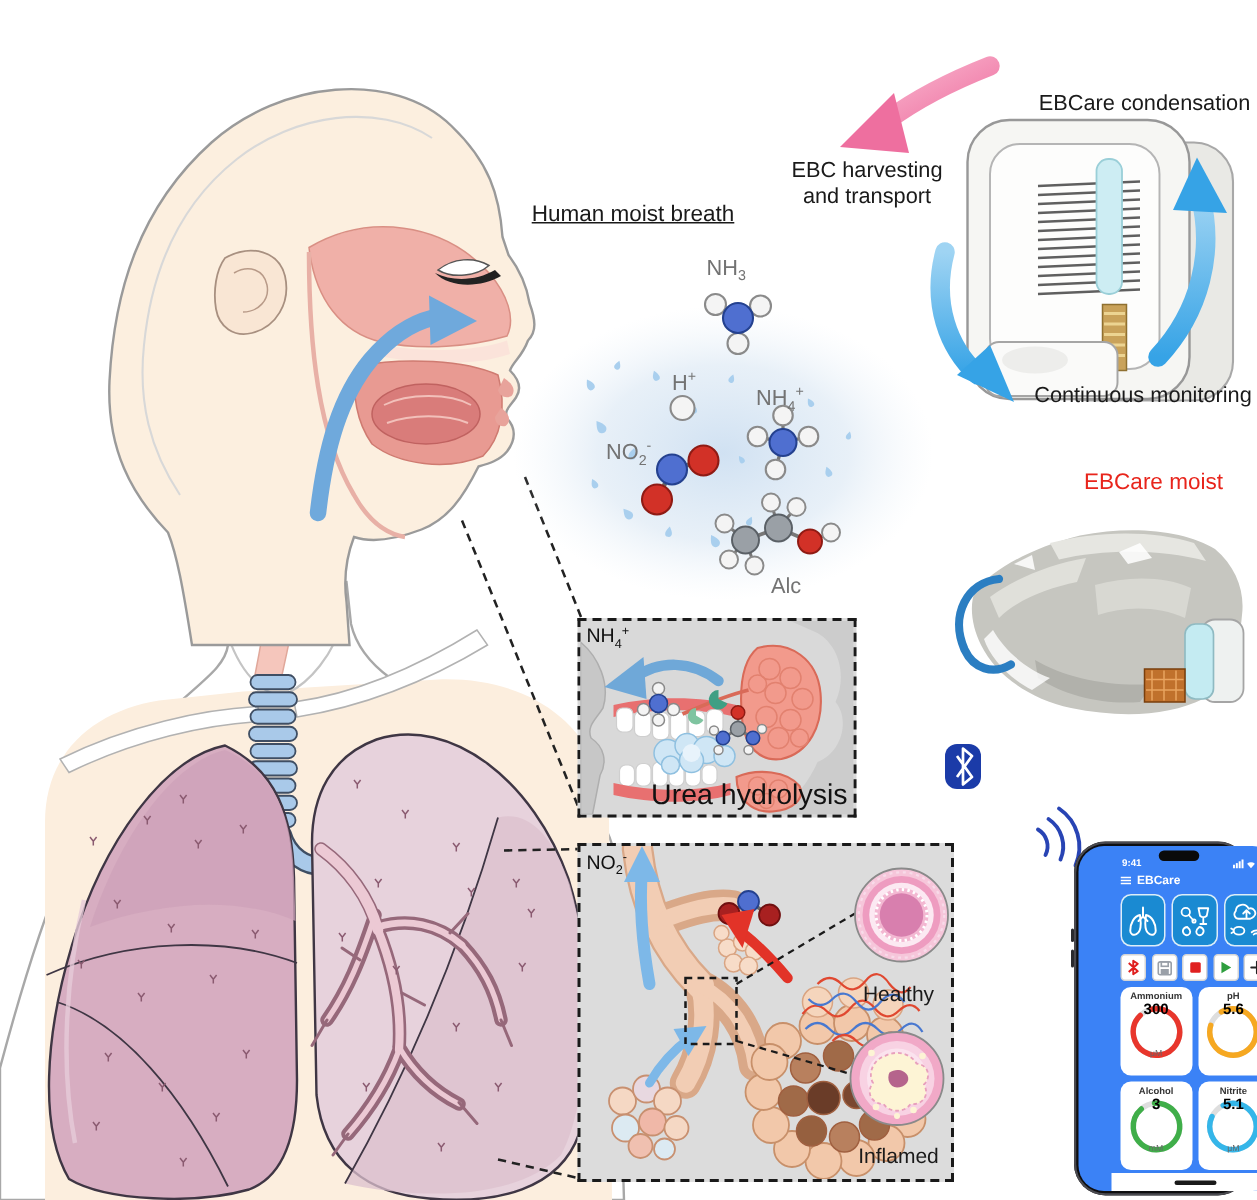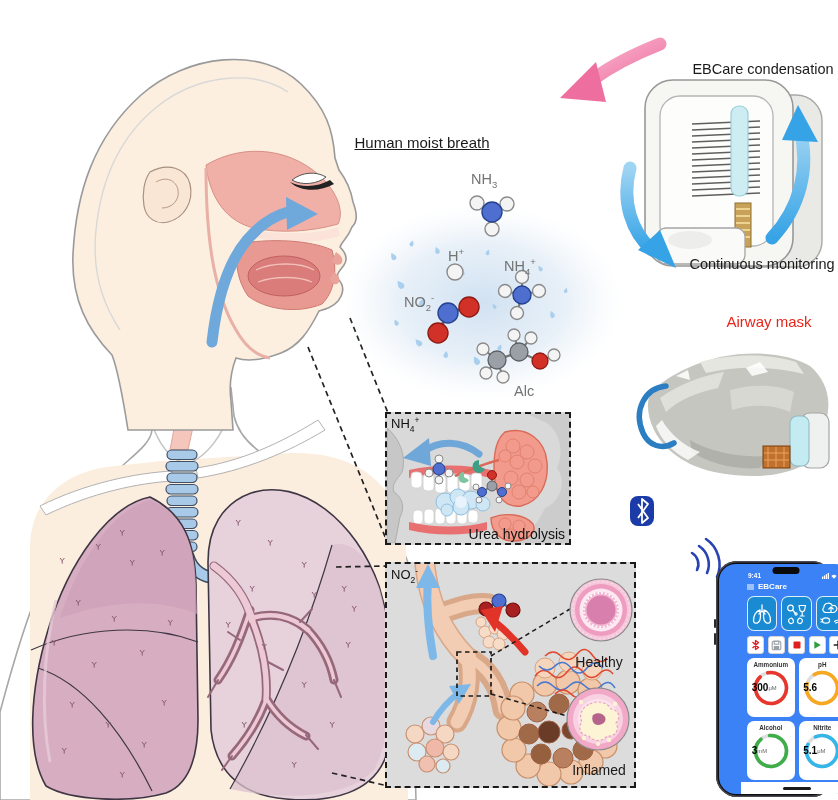--- a/index.html
+++ b/index.html
@@ -31,22 +31,22 @@
         border-radius:7px;display:flex;align-items:center;justify-content:center;}
   .controls{display:flex;gap:3.5px;padding:4px 6px 1px;}
   .ctrl{flex:1;height:16px;background:#fff;border:1px solid #d5d5d5;border-radius:3px;
         display:flex;align-items:center;justify-content:center;}
   .gauges{flex:1;display:grid;grid-template-columns:1fr 1fr;gap:4px;padding:3px 6px 2px;}
   .card{background:#fff;border-radius:7px;display:flex;flex-direction:column;align-items:center;
         padding:3px 2px 1px;}
   .glabel{font-size:6.3px;color:#333;font-weight:bold;}
   .ring{position:relative;width:38px;height:38px;margin-top:1px;}
   .ring svg{position:absolute;left:0;top:0;}
-  .ring .val{position:absolute;left:0;top:0;width:100%;height:100%;display:flex;flex-direction:row;
-             align-items:center;justify-content:flex-start;line-height:1;}
+  .ring .val{position:absolute;left:0;top:0;width:100%;height:100%;display:flex;flex-direction:column;
+             align-items:center;justify-content:space-between;line-height:1;}
   .ring .num{font-size:10px;font-weight:bold;color:#000;}
   .ring .unit{font-size:5.8px;color:#666;margin-top:1px;}
   .homebar{height:12px;background:#fff;display:flex;align-items:center;justify-content:center;}
   .hpill{width:28px;height:3px;background:#1a1a1a;border-radius:2px;}
 </style>
 </head>
 <body>
 
 <div id="stage">
 
@@ -327,22 +327,26 @@
   </g>
   <g fill="none" stroke="#2844b4" stroke-width="2.6" stroke-linecap="round">
     <path d="M692,553 A13,13 0 0 1 697,570"></path>
     <path d="M699,546 A22,22 0 0 1 707,573"></path>
     <path d="M706,539 A31,31 0 0 1 717,577"></path>
   </g>
 </svg>
 
 <div class="figlabel" style="left:350px;top:134px;width:144px;font-size:15px;text-decoration:underline;"><span>Human moist breath</span></div>
 <div class="figlabel" style="left:688px;top:61px;width:150px;"><span>EBCare condensation</span></div>
+<div class="figlabel" style="left:506px;top:106px;width:144px;">
+  <div>EBC harvesting</div>
+  <div>and transport</div>
+</div>
 <div class="figlabel" style="left:686px;top:256px;width:152px;"><span>Continuous monitoring</span></div>
-<div class="figlabel" style="left:712px;top:313px;width:114px;font-size:15px;color:#e8251c;"><span>Airway mask</span></div>
+<div class="figlabel" style="left:712px;top:313px;width:114px;font-size:15px;color:#e8251c;"><span>EBCare moist</span></div>
 
 <div class="mol-label" style="left:471px;top:171px;"><span>NH</span><sub>3</sub></div>
 <div class="mol-label" style="left:448px;top:246px;"><span>H</span><sup>+</sup></div>
 <div class="mol-label" style="left:504px;top:256px;"><span>NH</span><sub>4</sub><sup>+</sup></div>
 <div class="mol-label" style="left:404px;top:292px;"><span>NO</span><sub>2</sub><sup>-</sup></div>
 <div class="mol-label" style="left:514px;top:383px;"><span>Alc</span></div>
 
 <div class="inset" style="left:385px;top:412px;width:186px;height:133px;">
   <svg width="182" height="129" viewBox="0 0 182 129" style="position:absolute;left:0;top:0;">
     <path d="M158,8 C172,16 178,36 170,54 C180,66 174,88 158,94 C150,112 138,124 122,129 L182,129 L182,0 L140,0 Z" fill="#cccccc"></path>
@@ -423,21 +427,21 @@
       <circle cx="95" cy="78" r="4.5" fill="#4f6fd0" stroke="#24418f"></circle>
       <circle cx="115" cy="78" r="4.5" fill="#4f6fd0" stroke="#24418f"></circle>
       <circle cx="105" cy="72" r="5" fill="#9aa0a6" stroke="#5a6066"></circle>
       <circle cx="89" cy="73" r="3" fill="#f4f4f4" stroke="#8a8a8a"></circle>
           <circle cx="92" cy="86" r="3" fill="#f4f4f4" stroke="#8a8a8a"></circle>
       <circle cx="112" cy="86" r="3" fill="#f4f4f4" stroke="#8a8a8a"></circle>
           <circle cx="121" cy="72" r="3" fill="#f4f4f4" stroke="#8a8a8a"></circle>
     </g>
   </svg>
   <div class="inset-label" style="left:4px;top:1px;"><span>NH</span><sub>4</sub><sup>+</sup></div>
-  <div class="inset-label" style="right:4px;bottom:1px;font-size:14px;"><span>Urea hydrolysis</span></div>
+  <div class="inset-label" style="right:4px;bottom:1px;font-size:19px;"><span>Urea hydrolysis</span></div>
 </div>
 
 <div class="inset" style="left:385px;top:562px;width:251px;height:226px;background:#dcdcdc;">
   <svg width="247" height="222" viewBox="0 0 247 222" style="position:absolute;left:0;top:0;">
 
     <g fill="none" stroke-linecap="round">
       <path d="M38,2 C42,38 55,68 80,93 M58,48 C72,43 87,38 102,40 M80,93 C85,113 82,138 70,158 M80,93 C100,103 113,122 116,146" stroke="#d9a888" stroke-width="21"></path>
       <path d="M38,2 C42,38 55,68 80,93" stroke="#f2cdb4" stroke-width="18"></path>
       <path d="M58,48 C72,43 87,38 102,40" stroke="#f2cdb4" stroke-width="11"></path>
       <path d="M80,93 C85,113 82,138 70,158" stroke="#f2cdb4" stroke-width="13"></path>

